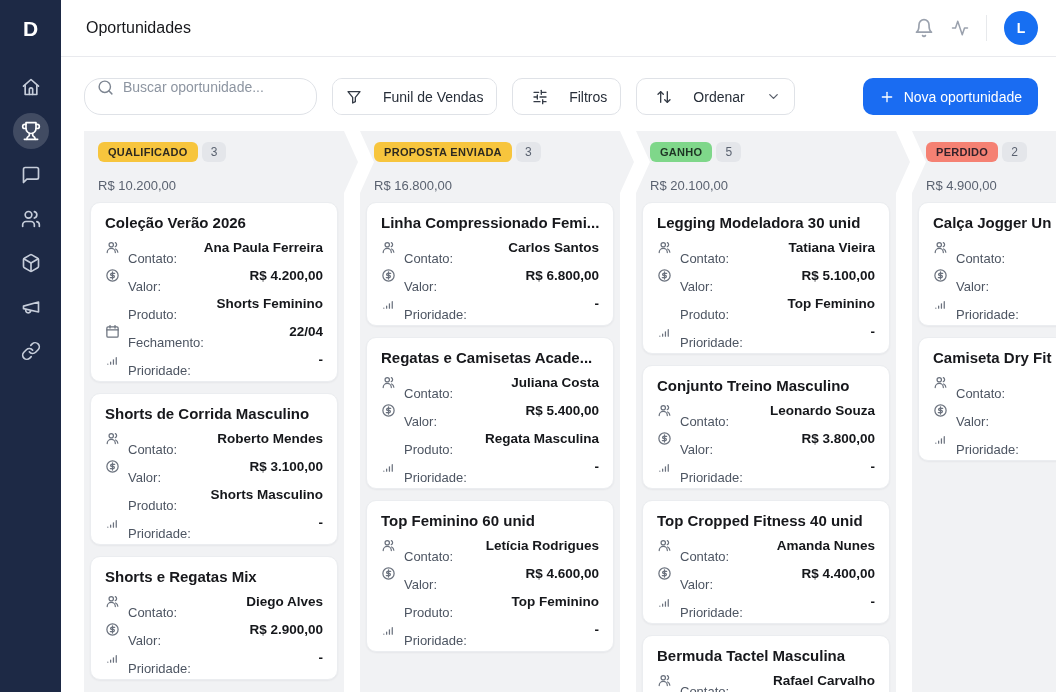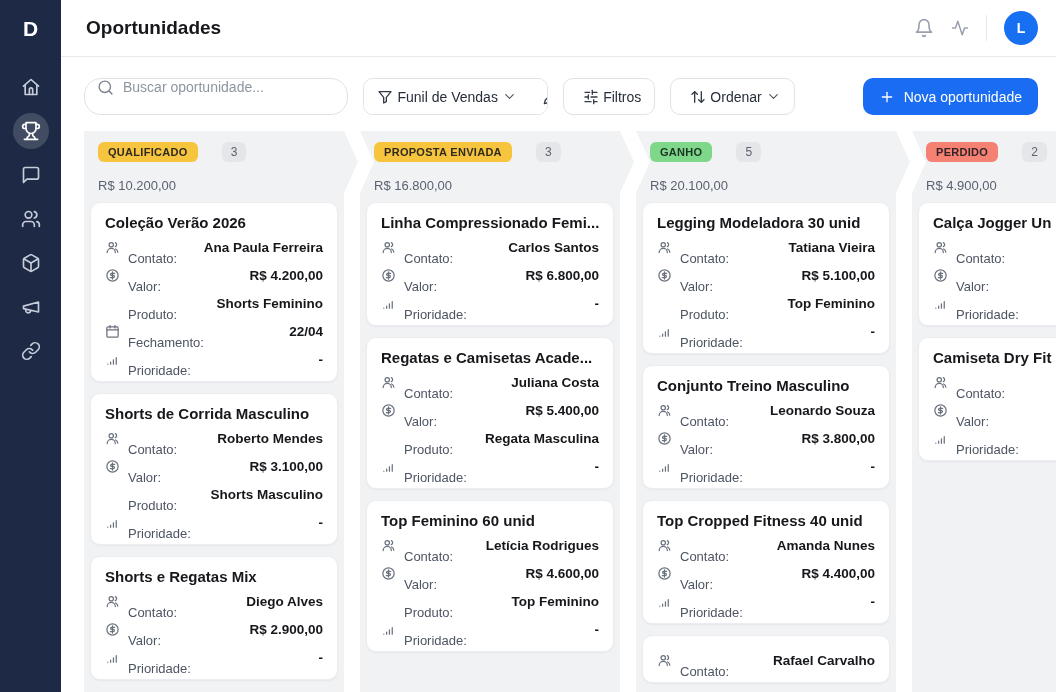--- a/index.html
+++ b/index.html
@@ -11,50 +11,50 @@
   .sidebar { width:61px; height:100%; background:#1D2945; flex-shrink:0; display:flex; flex-direction:column; align-items:center; }
   .logo { color:#fff; font-size:21px; font-weight:700; margin-top:15px; height:28px; display:flex; align-items:center; }
   .nav { margin-top:26px; display:flex; flex-direction:column; align-items:center; gap:8px; }
   .nav-item { width:36px; height:36px; border-radius:50%; display:flex; align-items:center; justify-content:center; color:#C6CDDA; cursor:pointer; }
   .nav-item .icon { width:20px; height:20px; }
   .nav-item.active { background:rgba(255,255,255,.16); color:#fff; }
 
   
   .main { flex:1; display:flex; flex-direction:column; min-width:0; }
   .topbar { height:57px; border-bottom:1px solid #E9EAEE; display:flex; align-items:center; padding:0 18px 0 25px; flex-shrink:0; background:#fff; }
-  .page-title { font-size:19px; font-weight:700; }
+  .page-title { font-size:16px; font-weight:400; }
   .topbar-right { margin-left:auto; display:flex; align-items:center; gap:17px; }
   .icon-btn { width:20px; height:20px; color:#9AA1AD; cursor:pointer; }
   .icon-btn.small { width:18px; height:18px; }
   .v-div { width:1px; height:26px; background:#E7E9EC; }
   .avatar { width:34px; height:34px; border-radius:50%; background:#176FF2; color:#fff; font-size:14px; font-weight:700; display:flex; align-items:center; justify-content:center; cursor:pointer; }
 
   
   .toolbar { display:flex; align-items:center; padding:21px 18px 0 23px; gap:15px; flex-shrink:0; }
   .search { width:298px; height:37px; border:1px solid #DFE2E7; border-radius:17px; display:flex; align-items:flex-start; padding:0 12px; gap:9px; background:#fff; }
   .search .icon { width:17px; height:17px; color:#7D8591; flex-shrink:0; }
   .search input { border:0; outline:0; font:inherit; font-size:14px; color:#333; flex:1; background:transparent; min-width:0; }
   .search input::placeholder { color:#8D95A1; }
   .btn-group { height:37px; border:1px solid #DFE2E7; border-radius:10px; display:flex; align-items:stretch; overflow:hidden; background:#fff; }
-  .btn { display:flex; align-items:center; gap:4px; padding:0 13px; font-size:14px; font-weight:500; color:#272E39; cursor:pointer; background:#fff; border:0; font-family:inherit; white-space:nowrap; }
+  .btn { display:flex; align-items:center; gap:21px; padding:0 13px; font-size:14px; font-weight:500; color:#272E39; cursor:pointer; background:#fff; border:0; font-family:inherit; white-space:nowrap; }
   .btn .icon { width:16px; height:16px; color:#343B46; }
   .btn .chev { width:15px; height:15px; color:#595F6A; }
   .group-div { width:1px; background:#E4E6EA; }
   .btn-outline { height:37px; border:1px solid #DFE2E7; border-radius:10px;padding-left:19px; }
   .spacer { flex:1; }
   .btn-primary { height:37px; background:#1A6CF2; color:#fff; border:0; border-radius:10px; display:flex; align-items:center; gap:9px; padding:0 16px; font-size:14px; font-weight:500; cursor:pointer; font-family:inherit; white-space:nowrap;margin-left:38px; }
   .btn-primary .icon { width:16px; height:16px; color:#fff; }
 
   
   .board { flex:1; display:flex; gap:16px; padding:16px 0 0 23px; overflow:hidden; }
   .column { width:260px; flex-shrink:0; display:flex; flex-direction:column; }
   .col-header { width:274px; height:62px; background:#F1F2F4; flex-shrink:0; padding:11px 14px 0 14px;
                 clip-path:polygon(0 0,260px 0,274px 31px,260px 62px,0 62px,14px 31px); }
   .column.first .col-header { clip-path:polygon(0 0,260px 0,274px 31px,260px 62px,0 62px); }
-  .badge-row { display:flex; align-items:center; gap:24px; }
+  .badge-row { display:flex; align-items:center; gap:4px; }
   .stage-badge { font-size:11px; font-weight:700; letter-spacing:.3px; padding:4px 10px; border-radius:6px; }
   .count-badge { font-size:12px; font-weight:500; padding:3px 9px; border-radius:6px; background:#E4E6EA; color:#5A6270; }
   .col-total { font-size:13px; color:#5A6270; margin-top:16px; }
   .col-body { flex:1; width:260px; background:#F1F2F4; padding:9px 6px 10px 6px; display:flex; flex-direction:column; gap:11px; overflow:hidden; }
   .card { background:#fff; border:1px solid #EBEDF0; border-radius:10px; box-shadow:0 1px 2px rgba(16,24,40,.05); padding:10px 14px 8px 14px; flex-shrink:0; }
   .card-title { font-size:15px; font-weight:700; color:#17181C; line-height:20px; white-space:nowrap; overflow:hidden; }
   .field-row { display:flex; align-items:center; height:28px; }
   .field-icon { width:15px; height:15px; color:#6B727E; margin-right:8px; flex-shrink:0; }
   .field-label { font-size:13px; color:#4D5562; white-space:nowrap;margin-top:23px; }
   .field-value { margin-left:auto; font-size:13.5px; font-weight:600; color:#15171B; white-space:nowrap; padding-left:10px; }
@@ -700,20 +700,21 @@
                     <path d="M18 19.5V9"></path>
                   </svg>
                 </span>
     <span class="field-label">Prioridade:</span>
     <span class="field-value">-</span>
   </div>
 </div>
   </article>
 
   <article class="card">
+    <div class="card-title">Bermuda Tactel Masculina</div>
     <div class="fields">
   <div class="field-row">
     <span class="icon field-icon">
                   <svg viewBox="0 0 24 24" fill="none" stroke="currentColor" stroke-width="2" stroke-linecap="round" stroke-linejoin="round">
                     <circle cx="10" cy="7.5" r="3.5"></circle>
                     <path d="M3.5 20a6.5 6.5 0 0 1 13 0"></path>
                     <path d="M16.5 4.3a3.5 3.5 0 0 1 0 6.4"></path>
                     <path d="M20.5 19.5a6.5 6.5 0 0 0-3.5-5.2"></path>
                   </svg>
                 </span>

